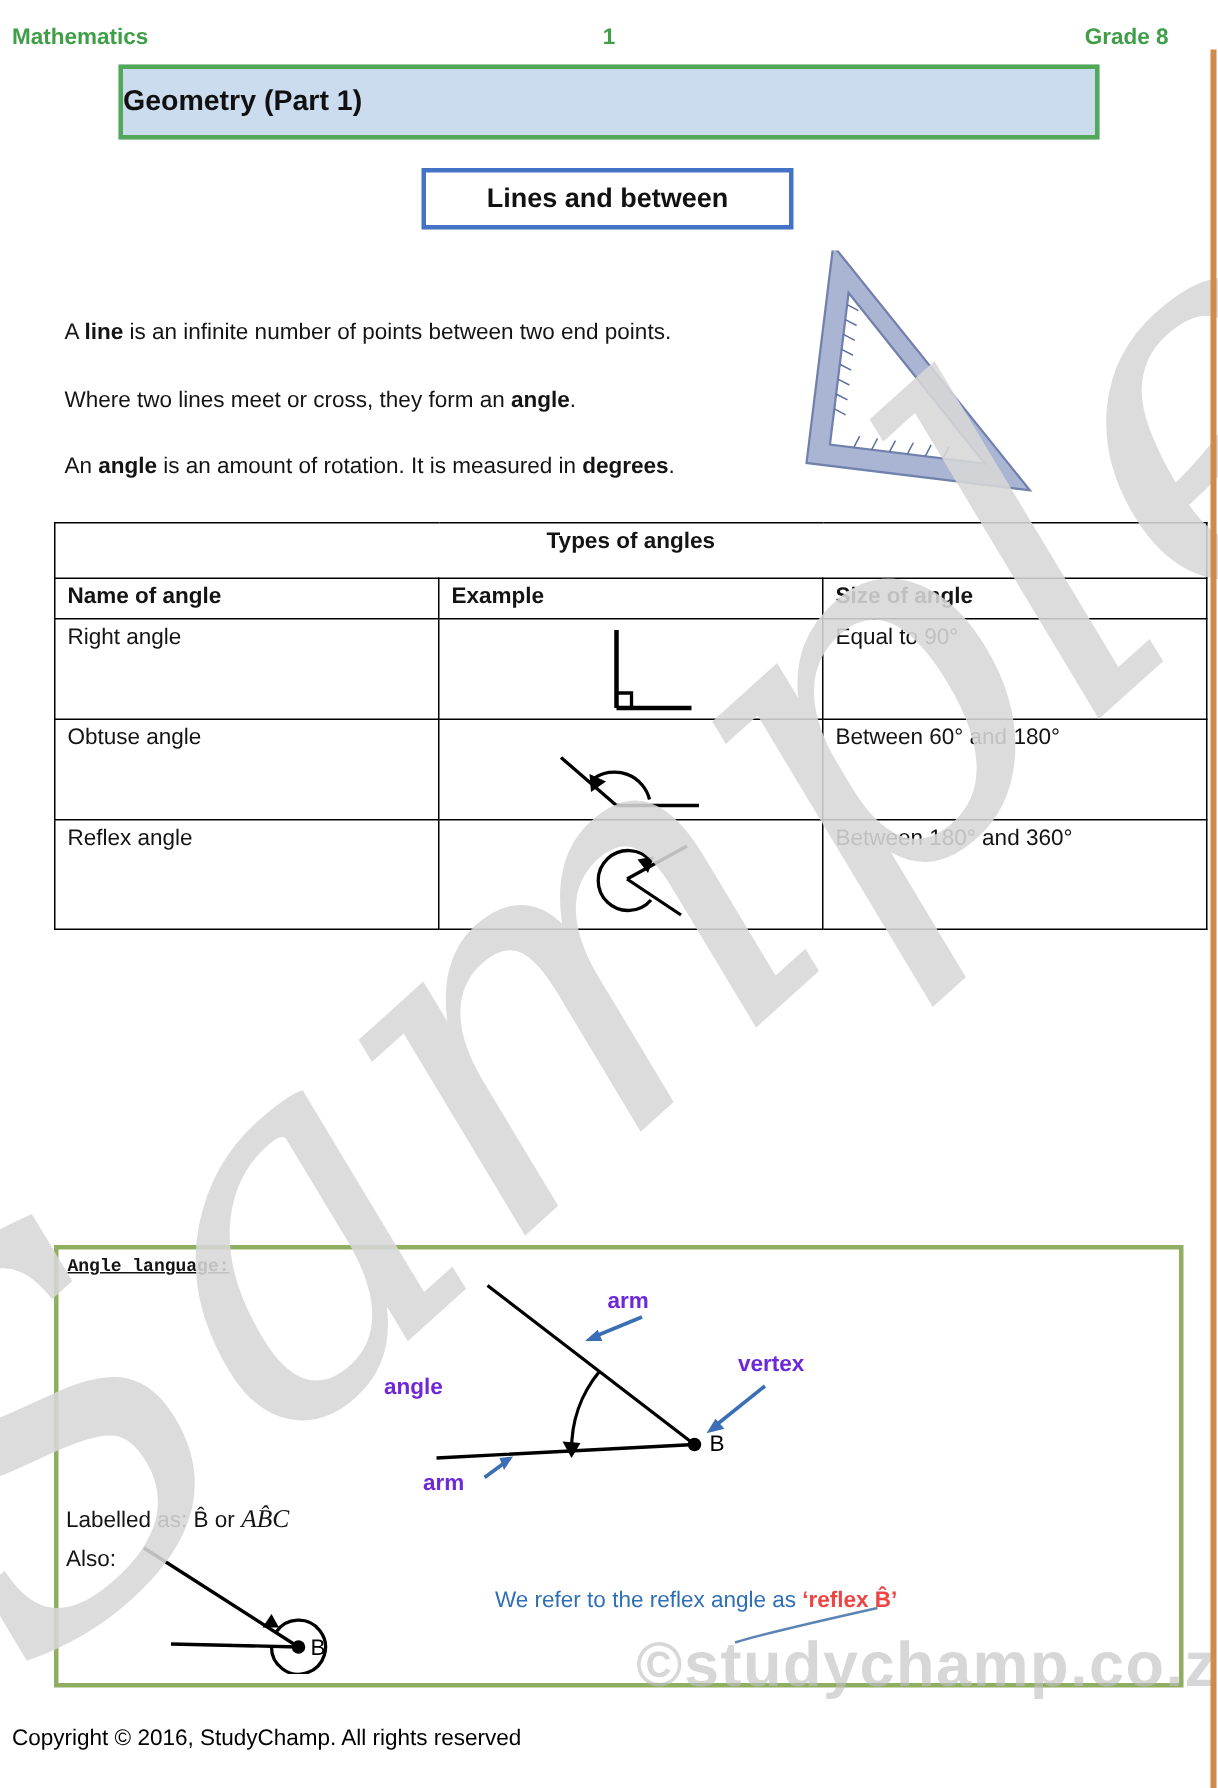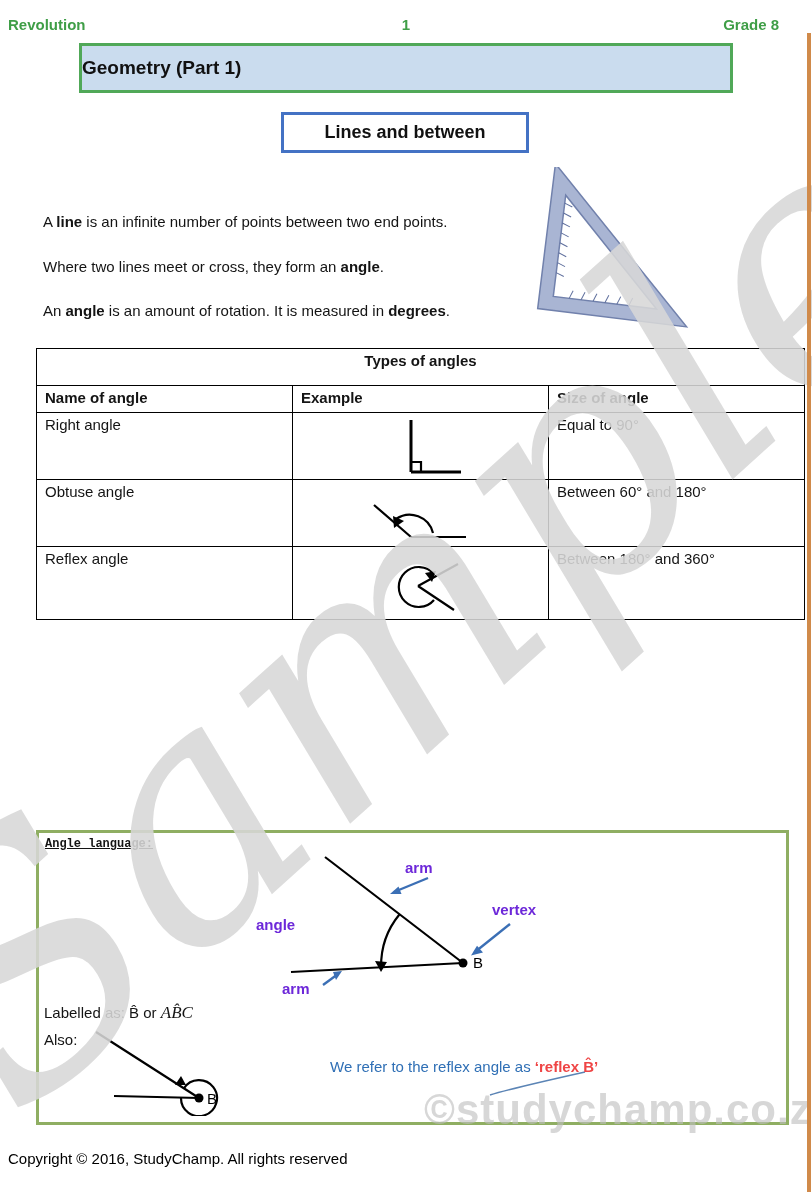--- a/index.html
+++ b/index.html
@@ -63,21 +63,21 @@
   .footer{position:absolute;left:8px;top:1150px;font-size:15px;color:#000;}
 
   svg .blk{stroke:#000;stroke-width:2.2;fill:none;}
   svg .blu{stroke:#3b6fb5;stroke-width:2.4;fill:none;}
 </style>
 </head>
 <body>
 
 <div class="page">
 
-  <div class="hdr hdr-left">Revolution</div>
+  <div class="hdr hdr-left">Mathematics</div>
   <div class="hdr hdr-center">1</div>
   <div class="hdr hdr-right">Grade 8</div>
 
   <div class="title-box">
     <span>Geometry (Part 1)</span>
   </div>
   <div class="subtitle-box">
     <span>Lines and between</span>
   </div>
 

